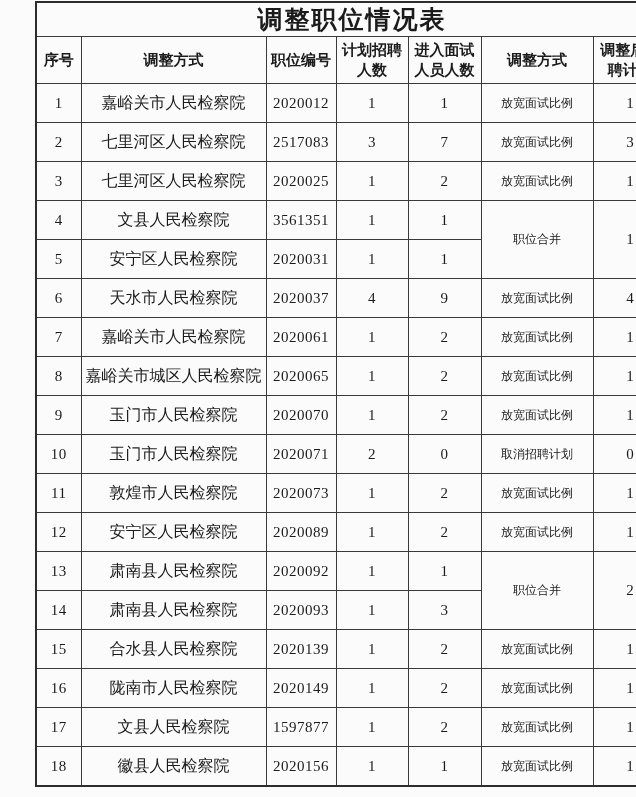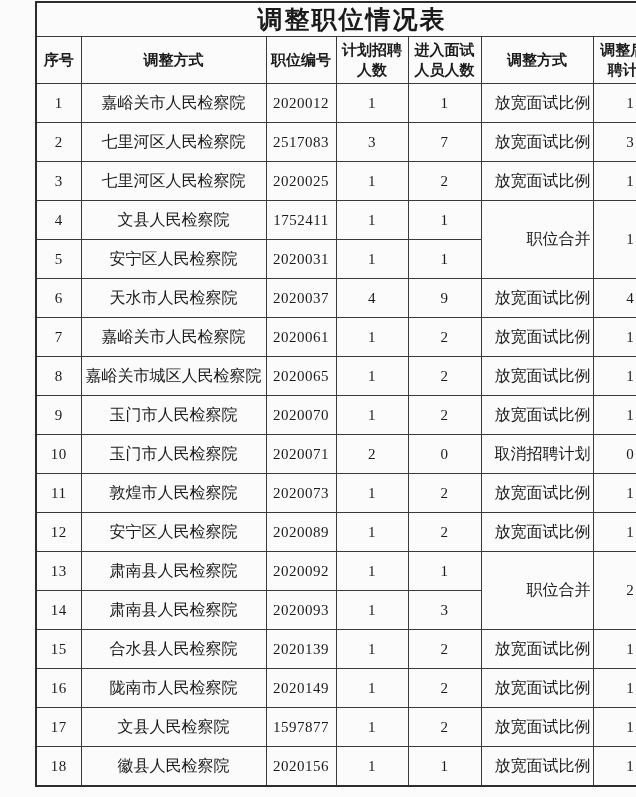--- a/index.html
+++ b/index.html
@@ -50,22 +50,21 @@
   }
   tbody td {
     height: 38px;
     font-size: 16px;
   }
   tbody td.num {
     font-size: 15px;
     letter-spacing: 0.5px;
   }
   tbody td.cell-method {
-    font-size: 16px;
-    text-align: right;
+    font-size: 12px;
   }
 </style>
 </head>
 <body>
 
 <div class="page">
   <table class="main">
     <colgroup>
       <col style="width:45px">
       <col style="width:185px">
@@ -113,21 +112,21 @@
           <td class="cell-unit">七里河区人民检察院</td>
           <td class="cell-code num">2020025</td>
           <td class="cell-planned num">1</td>
           <td class="cell-interview num">2</td>
           <td class="cell-method">放宽面试比例</td>
           <td class="cell-adjusted num">1</td>
         </tr>
         <tr>
           <td class="cell-seq num">4</td>
           <td class="cell-unit">文县人民检察院</td>
-          <td class="cell-code num">1752411</td>
+          <td class="cell-code num">3561351</td>
           <td class="cell-planned num">1</td>
           <td class="cell-interview num">1</td>
           <td class="cell-method" rowspan="2">职位合并</td>
           <td class="cell-adjusted num" rowspan="2">1</td>
         </tr>
         <tr>
           <td class="cell-seq num">5</td>
           <td class="cell-unit">安宁区人民检察院</td>
           <td class="cell-code num">2020031</td>
           <td class="cell-planned num">1</td>

